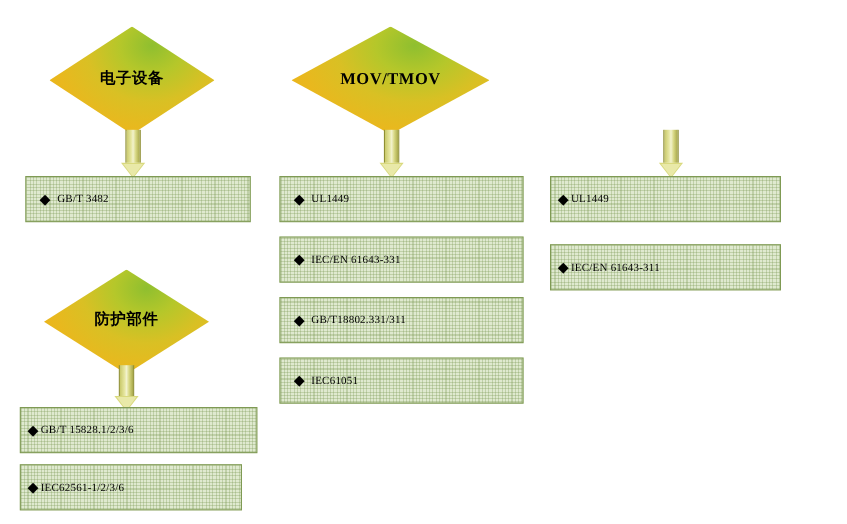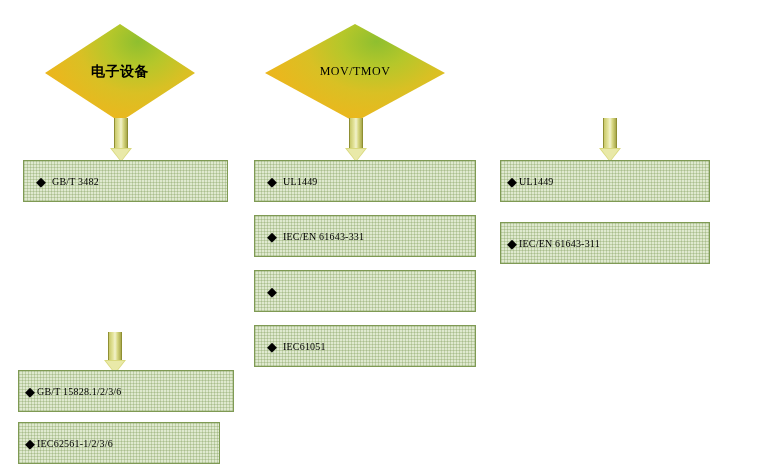--- a/index.html
+++ b/index.html
@@ -34,22 +34,22 @@
     font-weight: bold;
     font-size: 14px;
     color: #000000;
     letter-spacing: 0.5px;
     text-align: center;
     line-height: 1.1;
     transform: translateY(-1px);
   }
   .diamond.latin .dlabel {
     font-family: "Liberation Serif", serif;
-    font-weight: normal;
-    font-size: 12px;
+    font-weight: bold;
+    font-size: 15px;
   }
 
   
   .arrow {
     position: absolute;
   }
   .arrow .shaft {
     position: absolute;
     left: 50%;
     transform: translateX(-50%);
@@ -127,20 +127,23 @@
     <div class="shaft" style="height:30px;"></div>
     <div class="head"></div>
     <div class="head-in"></div>
   </div>
 
   <div class="box" style="left:23px; top:160px; width:205px; height:42px;">
     <span class="bullet">◆</span>
     <span class="btext">GB/T 3482</span>
   </div>
 
+  <div class="diamond" style="left:40px; top:245px; width:150px; height:95px;">
+    <span class="dlabel">防护部件</span>
+  </div>
 
   <div class="arrow" style="left:103px; top:332px; width:24px; height:42px;">
     <div class="shaft" style="height:28px;"></div>
     <div class="head"></div>
     <div class="head-in"></div>
   </div>
 
   <div class="box tight" style="left:18px; top:370px; width:216px; height:42px;">
     <span class="bullet">◆</span>
     <span class="btext">GB/T 15828.1/2/3/6</span>
@@ -166,20 +169,21 @@
     <span class="btext">UL1449</span>
   </div>
 
   <div class="box" style="left:254px; top:215px; width:222px; height:42px;">
     <span class="bullet">◆</span>
     <span class="btext">IEC/EN 61643-331</span>
   </div>
 
   <div class="box" style="left:254px; top:270px; width:222px; height:42px;">
     <span class="bullet">◆</span>
+    <span class="btext">GB/T18802.331/311</span>
   </div>
 
   <div class="box" style="left:254px; top:325px; width:222px; height:42px;">
     <span class="bullet">◆</span>
     <span class="btext">IEC61051</span>
   </div>
 
 
   <div class="arrow" style="left:598px; top:118px; width:24px; height:44px;">
     <div class="shaft" style="height:30px;"></div>

